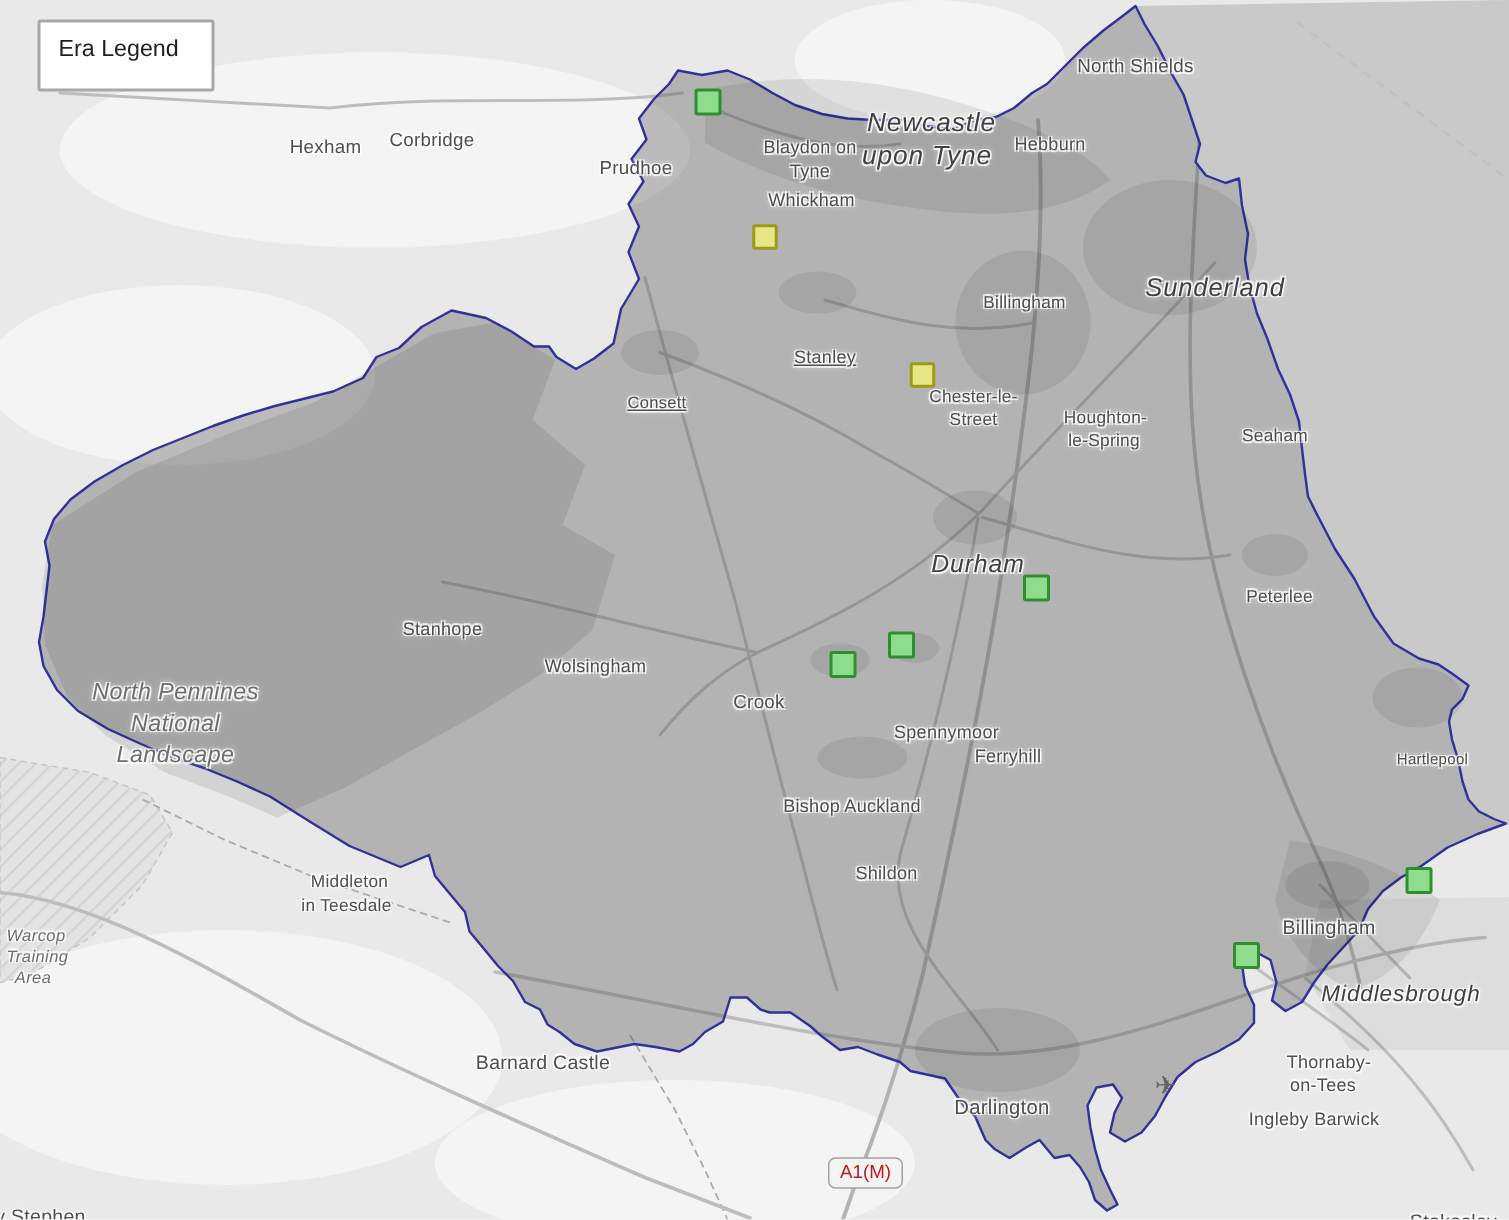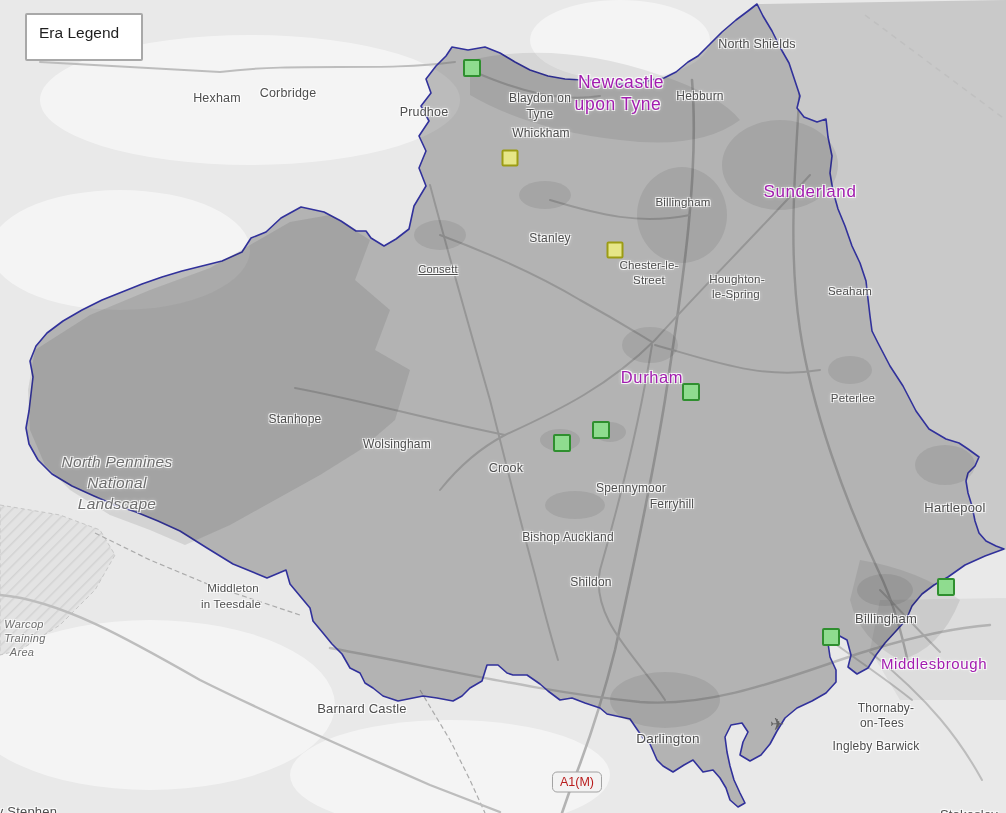--- a/index.html
+++ b/index.html
@@ -12,21 +12,21 @@
   #label-layer { z-index:5; }
   #marker-layer { z-index:7; }
   .map-label {
     position:absolute; transform:translate(-50%,-50%); white-space:nowrap;
     color:#4b4b4b; letter-spacing:.2px;
     text-shadow:-1px -1px 0 rgba(255,255,255,.75), 1px -1px 0 rgba(255,255,255,.75),
                 -1px 1px 0 rgba(255,255,255,.75), 1px 1px 0 rgba(255,255,255,.75),
                 0 0 4px rgba(255,255,255,.9);
     margin-top:36px;
   }
-  .map-label.city { color:#a21caf; letter-spacing:.6px; }
+  .map-label.city { color:#404040; letter-spacing:.6px;font-style:italic; }
   .map-label.town { color:#4e4e4e; }
   .map-label.area { font-style:italic; color:#6e6e6e; letter-spacing:.3px; }
   .era-marker {
     position:absolute; transform:translate(-50%,-50%);
     border:2.5px solid; border-radius:2px; pointer-events:auto; cursor:pointer;
   }
   .legend {
     position:absolute; left:25px; top:13px; z-index:20;
     background:#ffffff; border:2px solid #a8a8a8; border-radius:2px;
     padding:9px 14px 10px 12px; color:#1f1f1f; min-width:118px;
@@ -135,21 +135,21 @@
       <div class="map-label city" style="left: 618px; top: 68px; font-size: 17.5px;">upon Tyne</div>
       <div class="map-label town" style="left: 700px; top: 60px; font-size: 12px;">Hebburn</div>
       <div class="map-label town" style="left: 217px; top: 62px; font-size: 12.5px;">Hexham</div>
       <div class="map-label town" style="left: 288px; top: 57px; font-size: 12.5px;">Corbridge</div>
       <div class="map-label town" style="left: 424px; top: 76px; font-size: 12.5px;">Prudhoe</div>
       <div class="map-label town" style="left: 540px; top: 62px; font-size: 12px;">Blaydon on</div>
       <div class="map-label town" style="left: 540px; top: 78px; font-size: 12px;">Tyne</div>
       <div class="map-label town" style="left: 541px; top: 97px; font-size: 12px;">Whickham</div>
       <div class="map-label city" style="left: 810px; top: 156px; font-size: 17px;">Sunderland</div>
       <div class="map-label town" style="left: 683px; top: 166px; font-size: 11.5px;">Billingham</div>
-      <div class="map-label town" style="left: 550px; top: 202px; font-size: 12px;">Stanley</div>
+      <div class="map-label town" style="left: 550px; top: 202px; font-size: 12px; text-decoration: underline;">Stanley</div>
       <div class="map-label town" style="left: 649px; top: 229px; font-size: 11.5px;">Chester-le-</div>
       <div class="map-label town" style="left: 649px; top: 244px; font-size: 11.5px;">Street</div>
       <div class="map-label town" style="left: 737px; top: 243px; font-size: 11.5px;">Houghton-</div>
       <div class="map-label town" style="left: 736px; top: 258px; font-size: 11.5px;">le-Spring</div>
       <div class="map-label town" style="left: 850px; top: 255px; font-size: 11.5px;">Seaham</div>
       <div class="map-label town" style="left: 438px; top: 233px; font-size: 11px; text-decoration: underline;">Consett</div>
       <div class="map-label city" style="left: 652px; top: 341px; font-size: 16.5px;">Durham</div>
       <div class="map-label town" style="left: 853px; top: 362px; font-size: 11.5px;">Peterlee</div>
       <div class="map-label town" style="left: 295px; top: 383px; font-size: 12px;">Stanhope</div>
       <div class="map-label town" style="left: 397px; top: 408px; font-size: 12px;">Wolsingham</div>
@@ -159,21 +159,21 @@
       <div class="map-label town" style="left: 506px; top: 432px; font-size: 12.5px;">Crook</div>
       <div class="map-label town" style="left: 631px; top: 452px; font-size: 12px;">Spennymoor</div>
       <div class="map-label town" style="left: 672px; top: 468px; font-size: 12px;">Ferryhill</div>
       <div class="map-label town" style="left: 568px; top: 501px; font-size: 12px;">Bishop Auckland</div>
       <div class="map-label town" style="left: 591px; top: 546px; font-size: 12px;">Shildon</div>
       <div class="map-label town" style="left: 233px; top: 552px; font-size: 11.5px;">Middleton</div>
       <div class="map-label town" style="left: 231px; top: 568px; font-size: 11.5px;">in Teesdale</div>
       <div class="map-label area" style="left: 24px; top: 588px; font-size: 11px;">Warcop</div>
       <div class="map-label area" style="left: 25px; top: 602px; font-size: 11px;">Training</div>
       <div class="map-label area" style="left: 22px; top: 616px; font-size: 11px;">Area</div>
-      <div class="map-label town" style="left: 955px; top: 471px; font-size: 13px;">Hartlepool</div>
+      <div class="map-label town" style="left: 955px; top: 471px; font-size: 10px;">Hartlepool</div>
       <div class="map-label town" style="left: 886px; top: 582px; font-size: 13px;">Billingham</div>
       <div class="map-label city" style="left: 934px; top: 627px; font-size: 15px;">Middlesbrough</div>
       <div class="map-label town" style="left: 886px; top: 672px; font-size: 12px;">Thornaby-</div>
       <div class="map-label town" style="left: 882px; top: 687px; font-size: 12px;">on-Tees</div>
       <div class="map-label town" style="left: 876px; top: 710px; font-size: 12px; text-align: right;">Ingleby Barwick</div>
       <div class="map-label town" style="left: 362px; top: 672px; font-size: 13px;">Barnard Castle</div>
       <div class="map-label town" style="left: 668px; top: 702px; font-size: 13.5px;">Darlington</div>
       <div class="map-label town" style="left: 969px; top: 778px; font-size: 13px;">Stokesley</div>
       <div class="map-label town" style="left: 27px; top: 775px; font-size: 13px;">y Stephen</div>
     </div>

